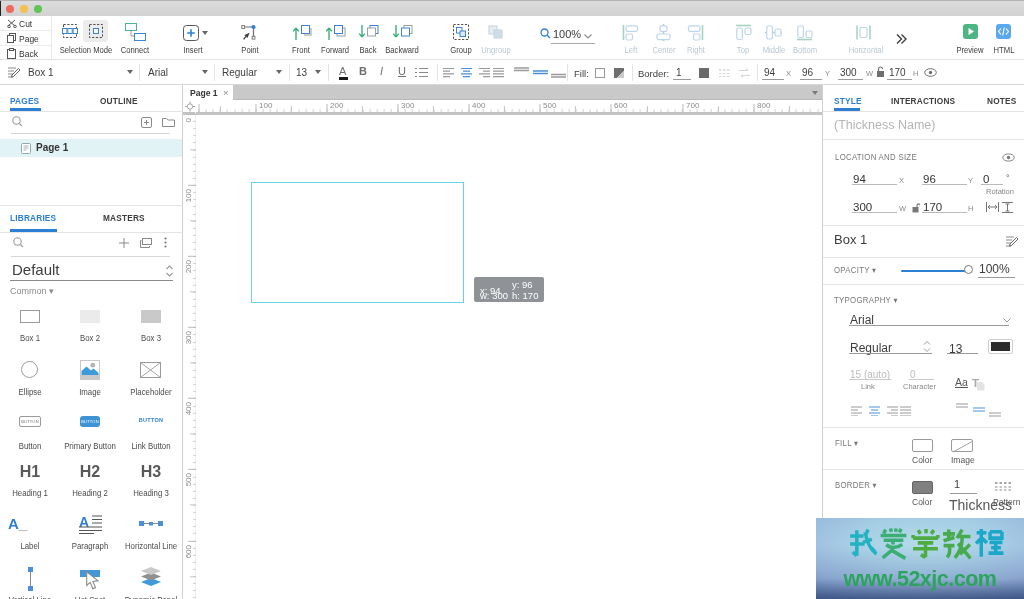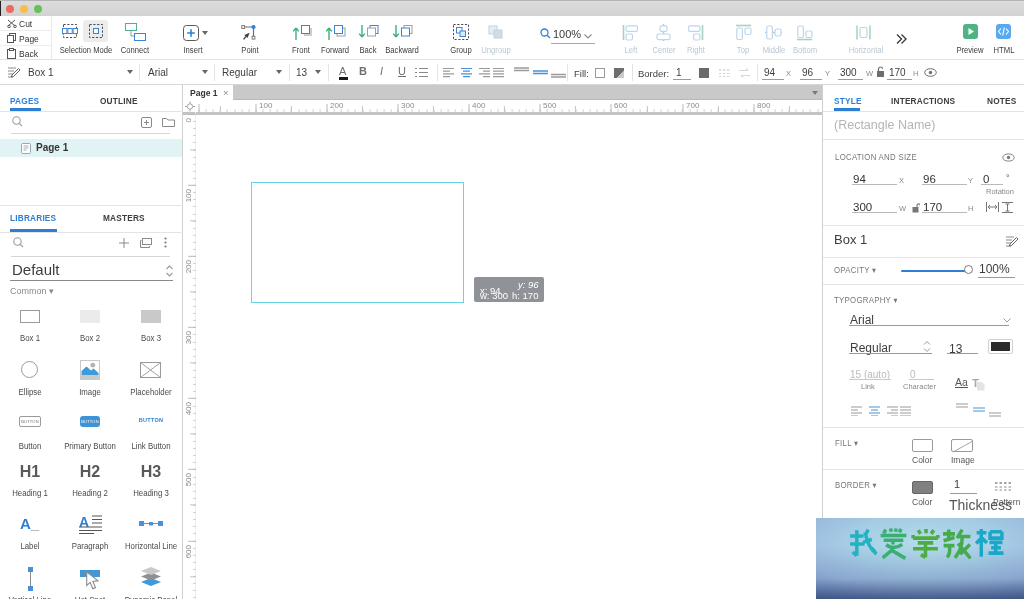--- a/index.html
+++ b/index.html
@@ -406,21 +406,21 @@
   <div class="wlabel" style="left:90px;top:356px;">Primary Button</div>
   <div class="wlabel" style="left:151px;top:356px;">Link Button</div>
 
   <div class="ab" style="left:30px;top:378px;transform:translateX(-50%);font-size:16px;font-weight:bold;color:#595959;">H1</div>
   <div class="ab" style="left:90px;top:378px;transform:translateX(-50%);font-size:16px;font-weight:bold;color:#595959;">H2</div>
   <div class="ab" style="left:151px;top:378px;transform:translateX(-50%);font-size:16px;font-weight:bold;color:#595959;">H3</div>
   <div class="wlabel" style="left:30px;top:403px;">Heading 1</div>
   <div class="wlabel" style="left:90px;top:403px;">Heading 2</div>
   <div class="wlabel" style="left:151px;top:403px;">Heading 3</div>
 
-  <div class="ab" style="left:20px;top:430px;font-size:15px;font-weight:bold;color:#2d7fd3;">A<span style="color:#8a8a8a;">_</span></div>
+  <div class="ab" style="left:8px;top:430px;font-size:15px;font-weight:bold;color:#2d7fd3;">A<span style="color:#8a8a8a;">_</span></div>
   <svg class="ab" style="left:79px;top:429px" width="23" height="20" viewBox="0 0 23 20">
       <text x="0" y="13" font-size="14" font-weight="bold" fill="#2d7fd3" font-family="Liberation Sans">A</text>
       <path d="M13 2 H23 M13 5.5 H23 M13 9 H23 M0 13 H23 M0 16.5 H23 M0 19.5 H15" stroke="#555" stroke-width="1.1"></path>
     </svg>
   <svg class="ab" style="left:139px;top:435px" width="24" height="7" viewBox="0 0 24 7">
       <path d="M3 3.5 H21" stroke="#8a8a8a" stroke-width="1"></path>
       <rect x="0" y="1" width="5" height="5" fill="#4a90d9"></rect>
       <rect x="19" y="1" width="5" height="5" fill="#4a90d9"></rect>
       <rect x="10" y="2" width="4" height="3.5" fill="#4a90d9"></rect>
     </svg>
@@ -483,33 +483,33 @@
     <span class="rnum" style="left:1px;top:77px;transform:rotate(-90deg) translateX(-100%);transform-origin:0 0;">100</span>
     <span class="rnum" style="left:1px;top:148px;transform:rotate(-90deg) translateX(-100%);transform-origin:0 0;">200</span>
     <span class="rnum" style="left:1px;top:219px;transform:rotate(-90deg) translateX(-100%);transform-origin:0 0;">300</span>
     <span class="rnum" style="left:1px;top:290px;transform:rotate(-90deg) translateX(-100%);transform-origin:0 0;">400</span>
     <span class="rnum" style="left:1px;top:361px;transform:rotate(-90deg) translateX(-100%);transform-origin:0 0;">500</span>
     <span class="rnum" style="left:1px;top:433px;transform:rotate(-90deg) translateX(-100%);transform-origin:0 0;">600</span>
   </div>
   <div id="rect1"></div>
   <div id="tooltip">
     <span style="position:absolute;left:6px;top:8px;">x: 94</span>
-      <span style="position:absolute;left:44px;top:2px;font-style:italic;">y: 96</span>
+      <span style="position:absolute;left:38px;top:2px;">y: 96</span>
     <span style="position:absolute;left:6px;top:13px;">w: 300</span>
       <span style="position:absolute;left:38px;top:13px;">h: 170</span>
   </div>
 </div>
 
 <div class="ab" id="rpanel">
   <div class="ptab on" style="left:11px;top:11px;">STYLE</div>
   <div class="ptab" style="left:68px;top:11px;">INTERACTIONS</div>
   <div class="ptab" style="left:164px;top:11px;">NOTES</div>
   <div class="bluebar" style="left:11px;top:23px;width:26px;"></div>
   <div class="sec-border" style="top:26px;"></div>
-  <div class="ab" style="left:11px;top:33px;font-size:12.5px;color:#b5b5b5;">(Rectangle Name)</div>
+  <div class="ab" style="left:11px;top:33px;font-size:12.5px;color:#b5b5b5;">(Thickness Name)</div>
   <div class="sec-border" style="top:54px;"></div>
   <div class="shead" style="left:12px;top:67px;">LOCATION AND SIZE</div>
   <svg class="ab" style="left:179px;top:68px" width="13" height="9" viewBox="0 0 14 9">
       <ellipse cx="7" cy="4.5" rx="6.2" ry="3.9" fill="none" stroke="#7a7a7a"></ellipse>
       <circle cx="7" cy="4.5" r="1.8" fill="#7a7a7a"></circle>
     </svg>
   <div class="rval" style="left:30px;top:88px;">94</div>
   <div class="rvline" style="left:29px;top:99px;width:45px;"></div>
   <div class="rtiny" style="left:76px;top:91px;">X</div>
   <div class="rval" style="left:100px;top:88px;">96</div>
@@ -637,13 +637,14 @@
     <svg class="ab" style="left:125.2px;top:9.5px" width="31" height="32" viewBox="0 0 30 30" preserveAspectRatio="none">
       <g stroke="#47ab4d" stroke-width="3.4" fill="none" stroke-linecap="butt">
         <path d="M7.5 1.5 V12 M2 5.5 H13.5 M2.5 12 L13 9 M2.5 16.5 H13 M8 16.5 C9 21 8 25 6 27.5 M20.5 1.5 L15.5 9.5 M16 8 H28.5 M20.5 9 C20.5 16 18 23 13.5 28 M16.5 14.5 L28.5 28.5 M28 15.5 L18.5 24.5"></path>
       </g>
     </svg>
     <svg class="ab" style="left:156.6px;top:9.5px" width="31" height="32" viewBox="0 0 30 30" preserveAspectRatio="none">
       <g stroke="#1ba8c8" stroke-width="3.4" fill="none" stroke-linecap="butt">
         <path d="M3.5 4.5 H13 M8 1 V27 M8 9.5 L3 14.5 M8.5 9.5 L13.5 14 M16.5 3.5 H28 M16.5 3.5 V9.5 H28 V3.5 M16 13.5 H28.5 M22 13.5 V23.5 M17.5 18.5 H27 M15 23.5 H29.5"></path>
       </g>
     </svg>
+  <div id="wm2">www.52xjc.com</div>
 </div>
 
 </body></html>

